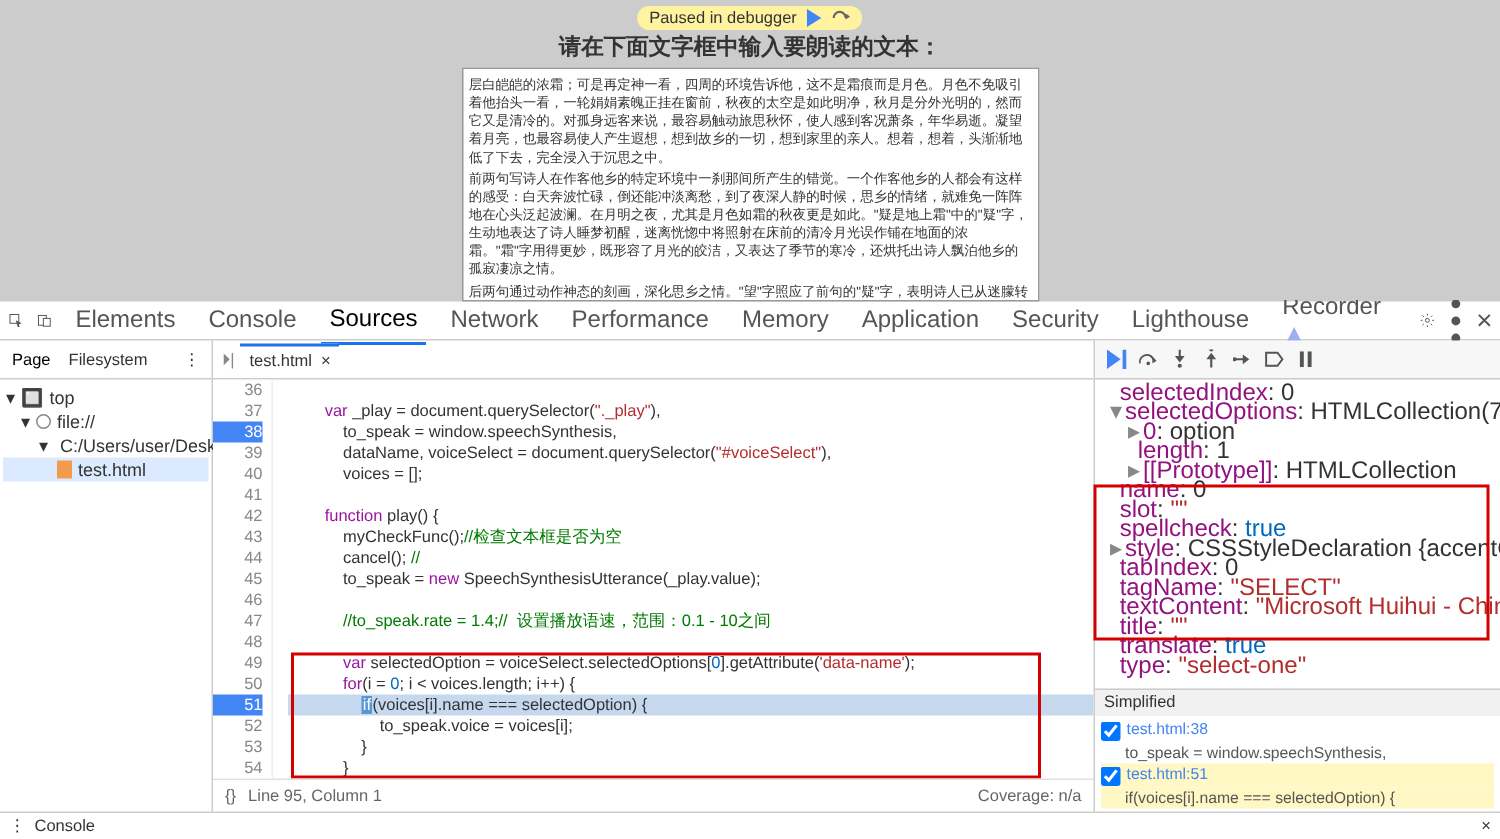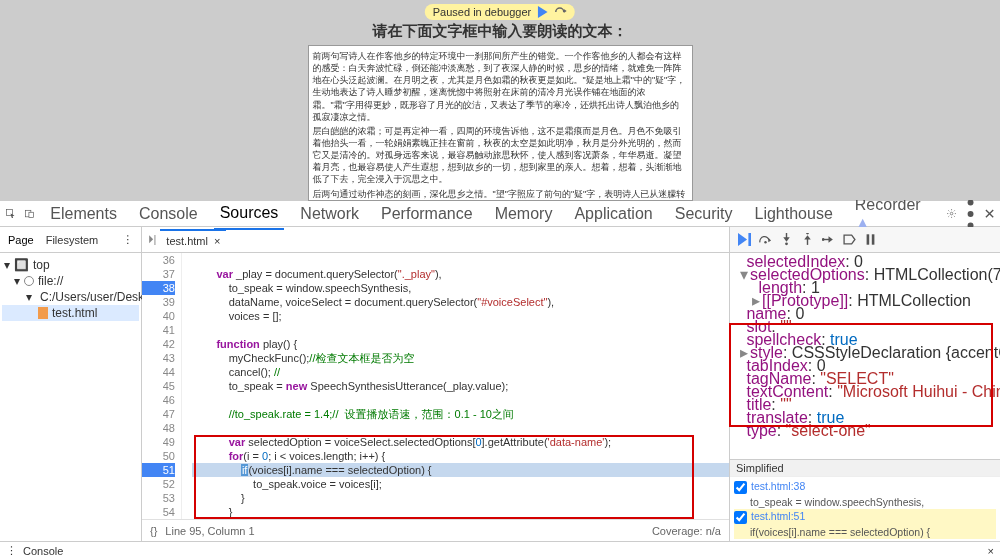--- a/index.html
+++ b/index.html
@@ -34,21 +34,21 @@
     .ed-tab { padding: 4px 6px; display: flex; align-items: center; gap: 6px; font-size: 11px; background: #f1f1f1; }
     .ed-tab.active { background: #fff; border-top: 2px solid #1a73e8; }
     .ed-body { flex: 1; display: flex; font-family: Menlo, Consolas, monospace; font-size: 11px; position: relative; overflow: hidden; }
     .gutter { width: 40px; text-align: right; padding-right: 6px; color: #888; background: #fff; border-right: 1px solid #eee; }
     .gutter .ln { height: 14px; line-height: 14px; }
     .gutter .ln.hl { background: #c5d8ee; }
     .gutter .ln.bp { background: #4285f4; color: #fff; position: relative; }
     .code { flex: 1; padding-left: 10px; white-space: pre; }
     .code .cl { height: 14px; line-height: 14px; }
     .code .hl { background: #c5d8ee; }
-    .code .kw { color: #98159e; font-weight: bold; }
+    .code .kw { color: #98159e; }
     .code .str { color: #b32d2d; }
     .code .num { color: #006ac1; }
     .code .cmt { color: #007a00; }
     .redbox { position: absolute; border: 2px solid #d40000; pointer-events: none; }
     .ed-status { height: 22px; border-top: 1px solid #e0e0e0; display: flex; align-items: center; padding: 0 8px; font-size: 11px; color: #666; }
     .ed-status .sp { flex: 1; }
     .right-panel { width: 270px; display: flex; flex-direction: column; min-width: 0; }
     .r-toolbar { height: 26px; border-bottom: 1px solid #ccc; display: flex; align-items: center; gap: 8px; padding: 0 8px; background: #f7f7f7; position: relative; }
     .r-toolbar svg { width: 13px; height: 13px; }
     .r-scope { flex: 1; overflow: auto; font-family: Menlo, Consolas, monospace; font-size: 16px; padding: 2px 4px; }
@@ -78,22 +78,22 @@
     <svg viewBox="0 0 10 10">
         <path d="M1 0 L9 5 L1 10 Z" fill="#4285f4"></path>
       </svg>
     <svg viewBox="0 0 12 10">
         <path d="M1 5 A4 4 0 0 1 9 5" stroke="#666" fill="none" stroke-width="1.5"></path>
         <path d="M9 2 L9 6 L12 4 Z" fill="#666"></path>
       </svg>
   </div>
   <div class="page-title">请在下面文字框中输入要朗读的文本：</div>
   <div class="text-box">
+    <p>层白皑皑的浓霜；可是再定神一看，四周的环境告诉他，这不是霜痕而是月色。月色不免吸引着他抬头一看，一轮娟娟素魄正挂在窗前，秋夜的太空是如此明净，秋月是分外光明的，然而它又是清冷的。对孤身远客来说，最容易触动旅思秋怀，使人感到客况萧条，年华易逝。凝望着月亮，也最容易使人产生遐想，想到故乡的一切，想到家里的亲人。想着，想着，头渐渐地低了下去，完全浸入于沉思之中。</p>
     <p>前两句写诗人在作客他乡的特定环境中一刹那间所产生的错觉。一个作客他乡的人都会有这样的感受：白天奔波忙碌，倒还能冲淡离愁，到了夜深人静的时候，思乡的情绪，就难免一阵阵地在心头泛起波澜。在月明之夜，尤其是月色如霜的秋夜更是如此。"疑是地上霜"中的"疑"字，生动地表达了诗人睡梦初醒，迷离恍惚中将照射在床前的清冷月光误作铺在地面的浓霜。"霜"字用得更妙，既形容了月光的皎洁，又表达了季节的寒冷，还烘托出诗人飘泊他乡的孤寂凄凉之情。</p>
-    <p>层白皑皑的浓霜；可是再定神一看，四周的环境告诉他，这不是霜痕而是月色。月色不免吸引着他抬头一看，一轮娟娟素魄正挂在窗前，秋夜的太空是如此明净，秋月是分外光明的，然而它又是清冷的。对孤身远客来说，最容易触动旅思秋怀，使人感到客况萧条，年华易逝。凝望着月亮，也最容易使人产生遐想，想到故乡的一切，想到家里的亲人。想着，想着，头渐渐地低了下去，完全浸入于沉思之中。</p>
     <p>后两句通过动作神态的刻画，深化思乡之情。"望"字照应了前句的"疑"字，表明诗人已从迷朦转为清醒，他翘首凝望着月亮，不禁想起，此刻他的故乡也正处在这轮明月的照耀下，自然引出了"低头思故乡"的结句。"低头"这一动作描画出诗人完全处于沉思之中。"思"字给读者留下丰富的想象：那家乡的父老兄弟、亲朋好友，那家乡的一山一水、一草一木，那逝去的年华与往事，无不在思念之中。一个"思"字所包涵的内容实在太丰富了。</p>
   </div>
 </div>
 
 <div class="devtools">
   <div class="toolbar">
     <span class="icon">
         <svg viewBox="0 0 14 14">
           <rect x="1" y="1" width="9" height="9" fill="none" stroke="#555"></rect>
           <path d="M7 7 L13 10 L10 11 L11 14 L9 14 L8 11 Z" fill="#555"></path>
@@ -238,20 +238,21 @@
             <path d="M1 1H8L11 5L8 9H1Z" fill="none" stroke="#555" stroke-width="1.2"></path>
           </svg>
         <svg viewBox="0 0 10 10">
             <rect x="2" y="1" width="2" height="8" fill="#555"></rect>
             <rect x="6" y="1" width="2" height="8" fill="#555"></rect>
           </svg>
       </div>
       <div class="r-scope" id="scope">
           <div class="row" style="padding-left: 6px;"><span class="tri">&nbsp;</span><span class="key">selectedIndex</span>: <span class="num">0</span></div>
           <div class="row" style="padding-left: 6px;"><span class="tri">▾</span><span class="key">selectedOptions</span>: <span class="cls">HTMLCollection(7)</span></div>
+          <div class="row" style="padding-left: 18px;"><span class="tri">▸</span><span class="key">0</span>: <span class="cls">option</span></div>
           <div class="row" style="padding-left: 18px;"><span class="tri">&nbsp;</span><span class="key">length</span>: <span class="num">1</span></div>
           <div class="row" style="padding-left: 18px;"><span class="tri">▸</span><span class="key">[[Prototype]]</span>: <span class="cls">HTMLCollection</span></div>
           <div class="row" style="padding-left: 6px;"><span class="tri">&nbsp;</span><span class="key">name</span>: <span class="num">0</span></div>
           <div class="row" style="padding-left: 6px;"><span class="tri">&nbsp;</span><span class="key">slot</span>: <span class="strv">""</span></div>
           <div class="row" style="padding-left: 6px;"><span class="tri">&nbsp;</span><span class="key">spellcheck</span>: <span class="bool">true</span></div>
           <div class="row" style="padding-left: 6px;"><span class="tri">▸</span><span class="key">style</span>: <span class="cls">CSSStyleDeclaration {accentColor: '', additiveSymbols</span></div>
           <div class="row" style="padding-left: 6px;"><span class="tri">&nbsp;</span><span class="key">tabIndex</span>: <span class="num">0</span></div>
           <div class="row" style="padding-left: 6px;"><span class="tri">&nbsp;</span><span class="key">tagName</span>: <span class="strv">"SELECT"</span></div>
           <div class="row" style="padding-left: 6px;"><span class="tri">&nbsp;</span><span class="key">textContent</span>: <span class="strv">"Microsoft Huihui - Chinese (Simplified, PRC) (</span></div>
           <div class="row" style="padding-left: 6px;"><span class="tri">&nbsp;</span><span class="key">title</span>: <span class="strv">""</span></div>

